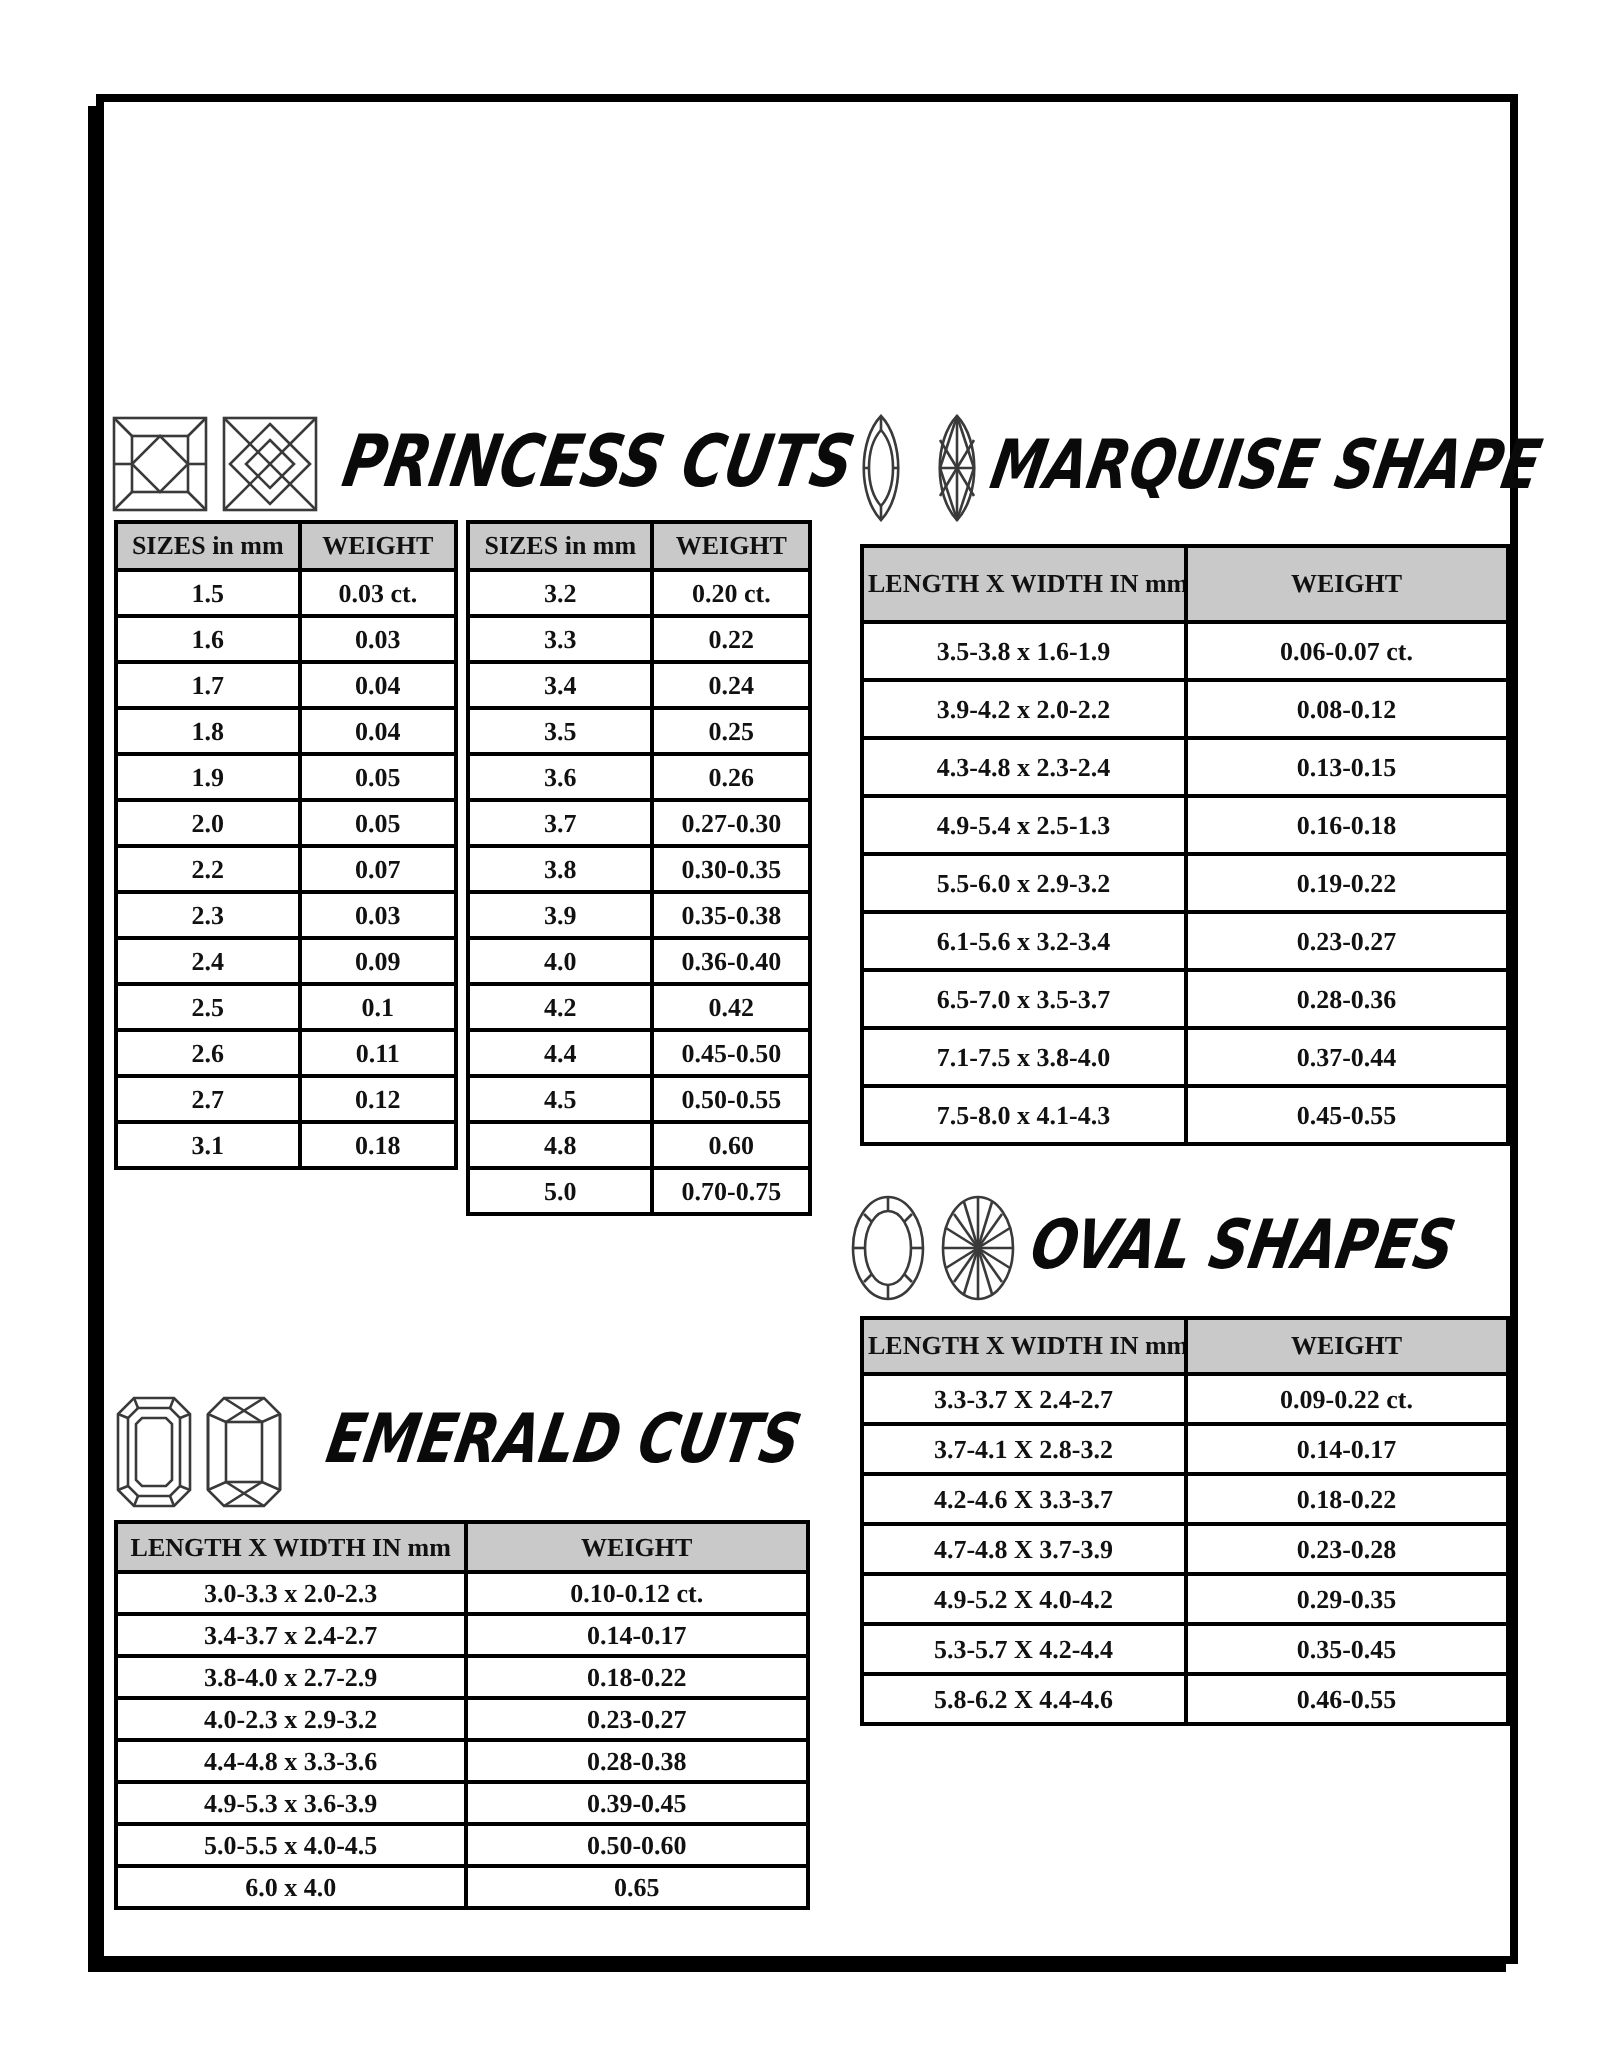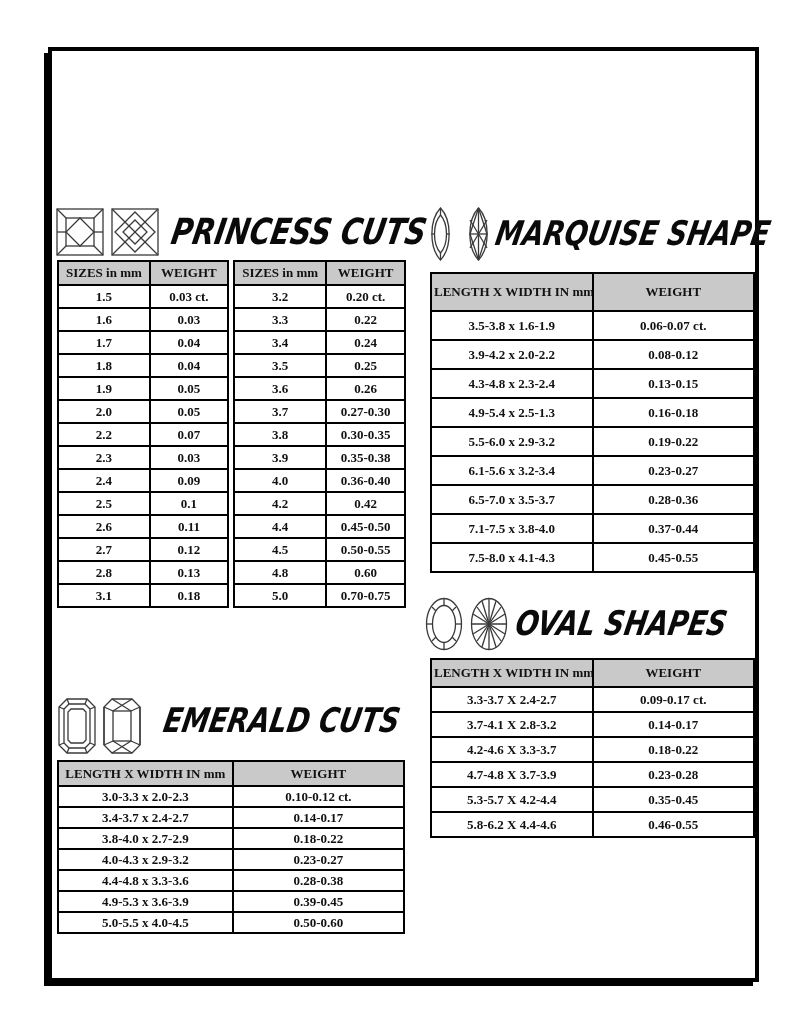--- a/index.html
+++ b/index.html
@@ -107,24 +107,20 @@
           </tr>
           <tr>
             <td>2.6</td>
             <td>0.11</td>
           </tr>
           <tr>
             <td>2.7</td>
             <td>0.12</td>
           </tr>
           <tr>
-            <td>2.8</td>
-            <td>0.13</td>
-          </tr>
-          <tr>
             <td>3.1</td>
             <td>0.18</td>
           </tr>
         </tbody>
       </table>
   </div>
   <div class="abs" style="left:233px;top:260px;width:173px;">
     <table class="t-princess">
       <colgroup>
           <col style="width:54%">
@@ -308,33 +304,37 @@
         </colgroup>
     <thead>
           <tr>
             <th>LENGTH X WIDTH IN  mm</th>
             <th>WEIGHT</th>
           </tr>
         </thead>
         <tbody>
           <tr>
             <td>3.3-3.7 X 2.4-2.7</td>
-            <td>0.09-0.17 ct.</td>
+            <td>0.09-0.22 ct.</td>
           </tr>
           <tr>
             <td>3.7-4.1 X 2.8-3.2</td>
             <td>0.14-0.17</td>
           </tr>
           <tr>
             <td>4.2-4.6 X 3.3-3.7</td>
             <td>0.18-0.22</td>
           </tr>
           <tr>
             <td>4.7-4.8 X 3.7-3.9</td>
             <td>0.23-0.28</td>
+          </tr>
+          <tr>
+            <td>4.9-5.2 X 4.0-4.2</td>
+            <td>0.29-0.35</td>
           </tr>
           <tr>
             <td>5.3-5.7 X 4.2-4.4</td>
             <td>0.35-0.45</td>
           </tr>
           <tr>
             <td>5.8-6.2 X 4.4-4.6</td>
             <td>0.46-0.55</td>
           </tr>
         </tbody>
@@ -391,31 +391,35 @@
           </tr>
           <tr>
             <td>3.4-3.7 x 2.4-2.7</td>
             <td>0.14-0.17</td>
           </tr>
           <tr>
             <td>3.8-4.0 x 2.7-2.9</td>
             <td>0.18-0.22</td>
           </tr>
           <tr>
-            <td>4.0-4.3 x 2.9-3.2</td>
+            <td>4.0-2.3 x 2.9-3.2</td>
             <td>0.23-0.27</td>
           </tr>
           <tr>
             <td>4.4-4.8 x 3.3-3.6</td>
             <td>0.28-0.38</td>
           </tr>
           <tr>
             <td>4.9-5.3 x 3.6-3.9</td>
             <td>0.39-0.45</td>
           </tr>
           <tr>
             <td>5.0-5.5 x 4.0-4.5</td>
             <td>0.50-0.60</td>
           </tr>
+          <tr>
+            <td>6.0 x 4.0</td>
+            <td>0.65</td>
+          </tr>
         </tbody>
       </table>
   </div>
 </div>
 
 </body></html>

